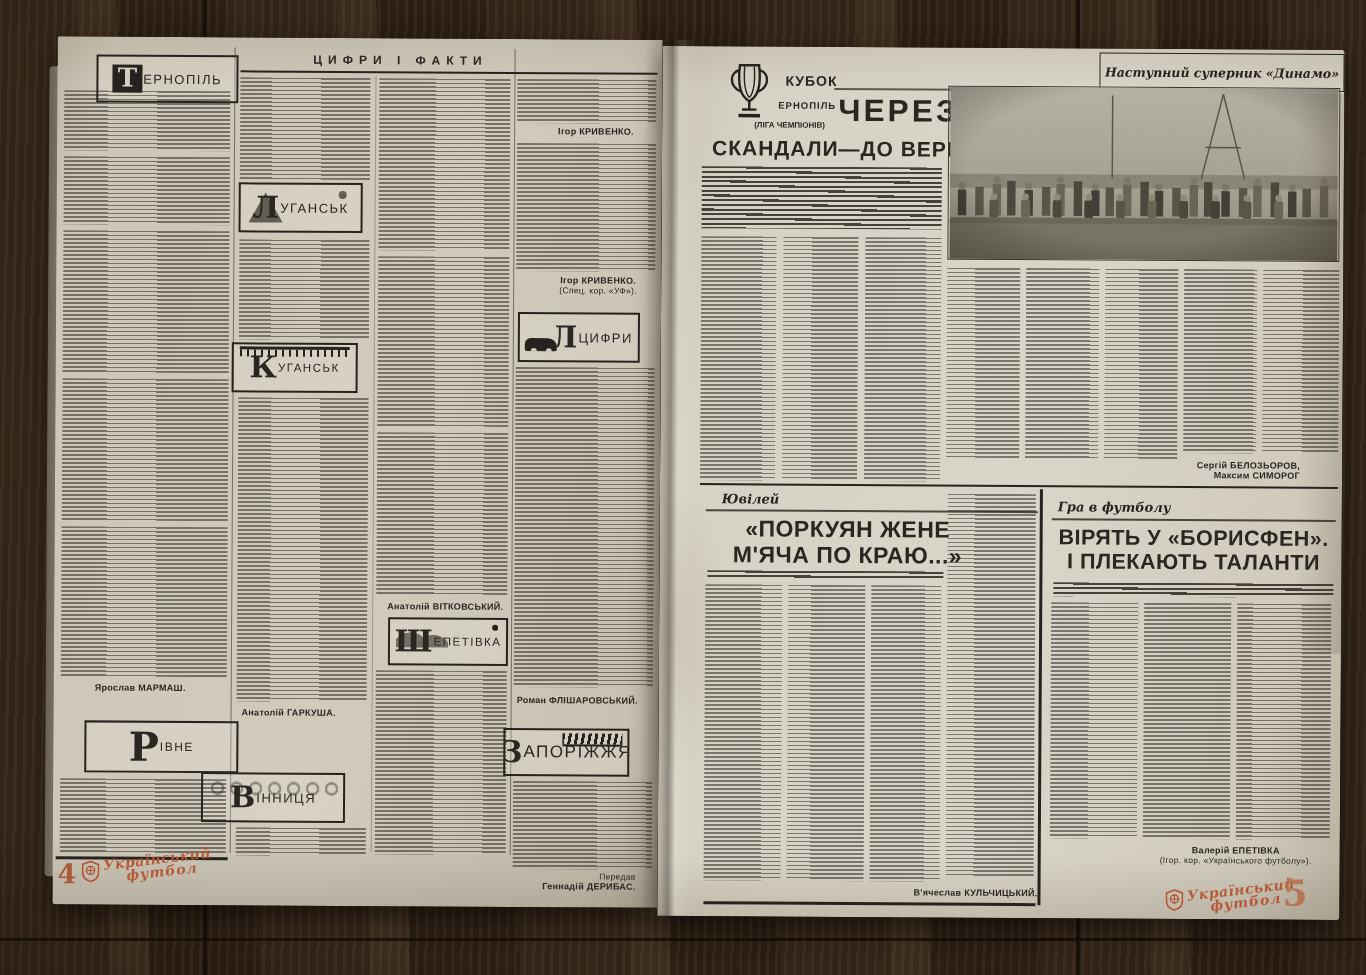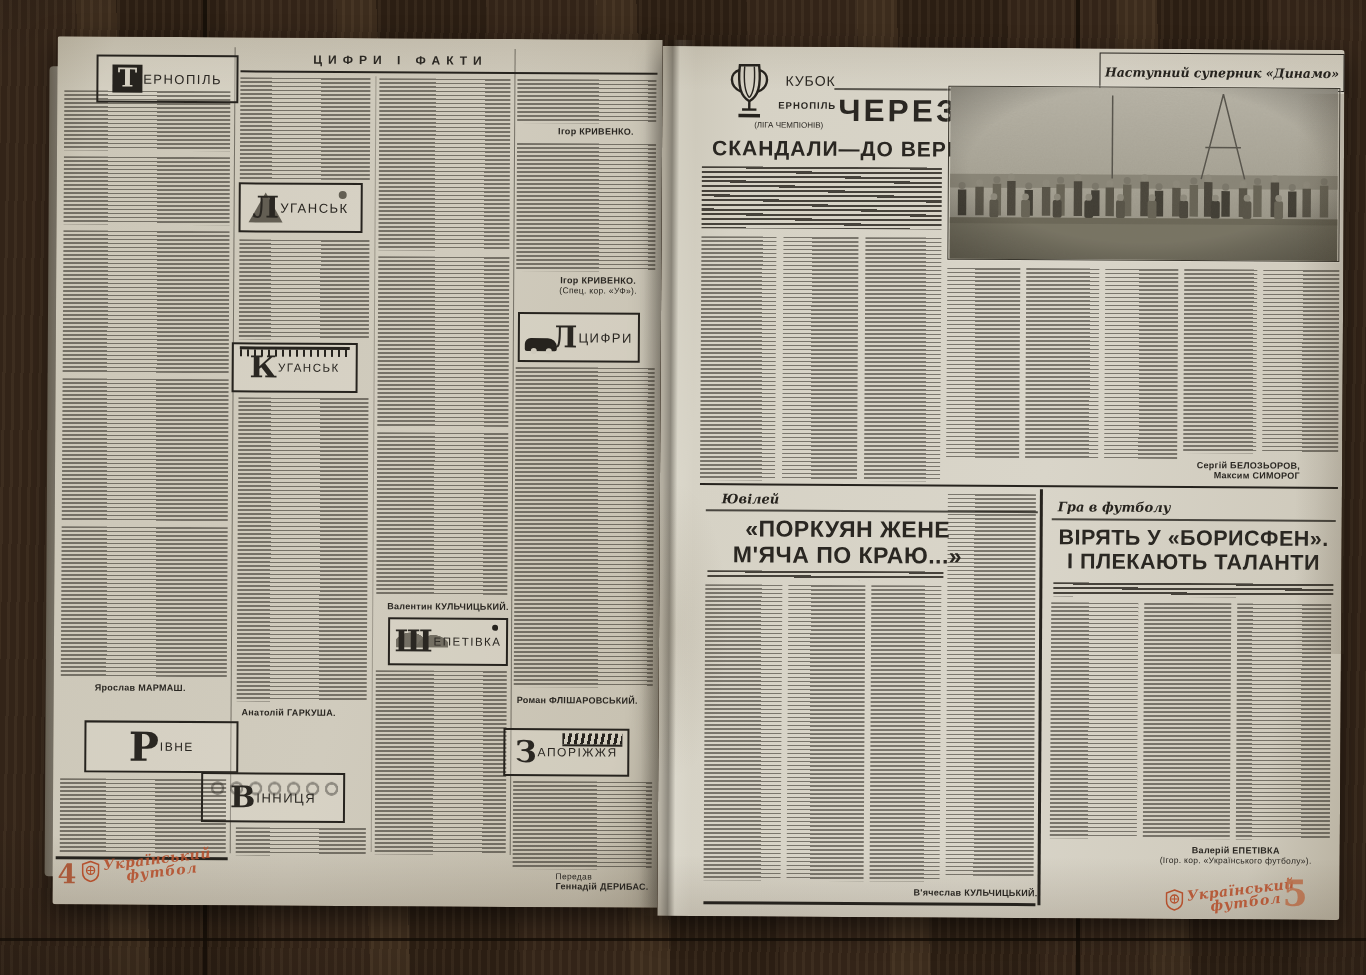--- a/index.html
+++ b/index.html
@@ -57,23 +57,23 @@
   .vrule { background:rgba(42,38,31,.55); width:1px; }
   .vrule.light { background:rgba(42,38,31,.3); }
   .by { font-size:9px; font-weight:bold; letter-spacing:.3px; white-space:nowrap; color:#2a2722; }
 
   
   .kicker { font-family:"DejaVu Serif", serif; font-style:italic; font-weight:bold; font-size:13px; color:#26231e; }
   #cifry-header { font-size:12px; font-weight:bold; letter-spacing:6px; }
   #hl-main-1 { font-size:31px; font-weight:800; letter-spacing:3px; transform:scaleX(1.02); transform-origin:left; }
   #hl-main-2 { font-size:21px; font-weight:800; letter-spacing:1px; white-space:nowrap; }
   .hl-sub { font-weight:800; text-align:center; line-height:1.12; letter-spacing:.5px; }
-  #kubok-1 { font-size:14px; font-weight:400; letter-spacing:1px; }
+  #kubok-1 { font-size:14px; font-weight:700; letter-spacing:1px; }
   #kubok-2 { font-size:9.5px; font-weight:800; letter-spacing:1px; }
-  #kubok-3 { font-size:8px; font-weight:400; }
+  #kubok-3 { font-size:8px; font-weight:700; }
 
   
   #kicker-box {
     border:1.5px solid #26231e; display:flex; align-items:center; justify-content:center;
   }
 
   
   .citybox {
     position:absolute; border:2px solid #26231e; display:flex; align-items:center; justify-content:center;
     gap:1px; overflow:hidden; background:rgba(236,232,220,.25);
@@ -143,21 +143,21 @@
   <div class="citybox" id="logo-lutsk" style="left:517px;top:313px;width:122px;height:50px">
     <span class="cityinit" style="margin-left:26px">Л</span>
       <span class="cityrest">ЦИФРИ</span>
   </div>
   <div class="citybox" id="logo-shepetivka" style="left:389px;top:619px;width:120px;height:48px">
     <span class="cityinit">Ш</span>
       <span class="cityrest" style="font-size:11.5px">ЕПЕТІВКА</span>
   </div>
   <div class="citybox" id="logo-zaporizhzhia" style="left:505px;top:729px;width:126px;height:48px">
     <span class="cityinit">З</span>
-      <span class="cityrest" style="font-size:12px">АПОРІЖЖЯ</span>
+      <span class="cityrest" style="font-size:17px">АПОРІЖЖЯ</span>
   </div>
   <div class="citybox" id="logo-rivne" style="left:86px;top:724px;width:154px;height:52px">
     <span class="cityinit">Р</span>
       <span class="cityrest" style="font-size:12px">ІВНЕ</span>
   </div>
   <div class="citybox" id="logo-vinnytsia" style="left:203px;top:775px;width:144px;height:50px">
     <span class="cityinit">В</span>
       <span class="cityrest">ІННИЦЯ</span>
   </div>
 
@@ -180,23 +180,23 @@
   <div class="tx abs" style="left:515px;top:368px;width:139px;height:320px"></div>
   <div class="tx abs" style="left:515px;top:782px;width:139px;height:88px"></div>
 
   <div class="by abs" style="left:556px;top:127px">Ігор КРИВЕНКО.</div>
   <div class="abs" style="left:540px;top:276px;width:114px;text-align:center">
     <div class="by">Ігор КРИВЕНКО.</div>
     <div class="by" style="font-weight:normal;font-size:8.5px">(Спец. кор. «УФ»).</div>
   </div>
   <div class="by abs" style="left:96px;top:686px">Ярослав МАРМАШ.</div>
   <div class="by abs" style="left:243px;top:710px">Анатолій ГАРКУША.</div>
-  <div class="by abs" style="left:388px;top:603px">Валентин КУЛЬЧИЦЬКИЙ.</div>
+  <div class="by abs" style="left:388px;top:603px">Анатолій ВІТКОВСЬКИЙ.</div>
   <div class="by abs" style="left:518px;top:696px">Роман ФЛІШАРОВСЬКИЙ.</div>
-  <div class="abs" style="left:558px;top:872px;width:100px;text-align:left">
+  <div class="abs" style="left:538px;top:872px;width:100px;text-align:right">
     <div class="by" style="font-weight:normal;font-size:8.5px">Передав</div>
     <div class="by">Геннадій ДЕРИБАС.</div>
   </div>
   <div class="rule abs" style="left:58px;top:860px;width:172px;height:3px"></div>
 
   <div class="pagenum abs" id="pagenum-4" style="left:60px;top:862px">4</div>
   <svg class="abs" style="left:84px;top:864px" width="18" height="22" viewBox="0 0 18 22">
     <path d="M9,1 L17,4 V12 C17,17 13,20 9,21 C5,20 1,17 1,12 V4 Z" fill="none" stroke="#b5512e" stroke-width="1.6"></path>
     <circle cx="9" cy="10" r="4" fill="none" stroke="#b5512e" stroke-width="1.4"></circle>
     <path d="M9,6.5 L9,13.5 M5.8,10 L12.2,10" stroke="#b5512e" stroke-width="1"></path>

